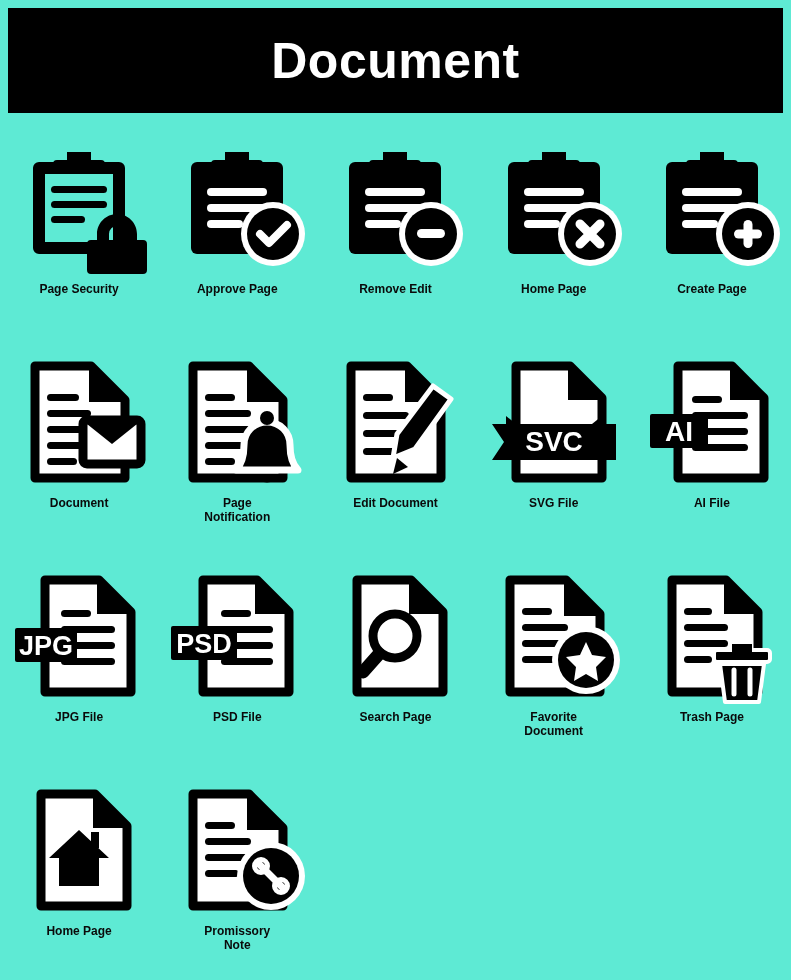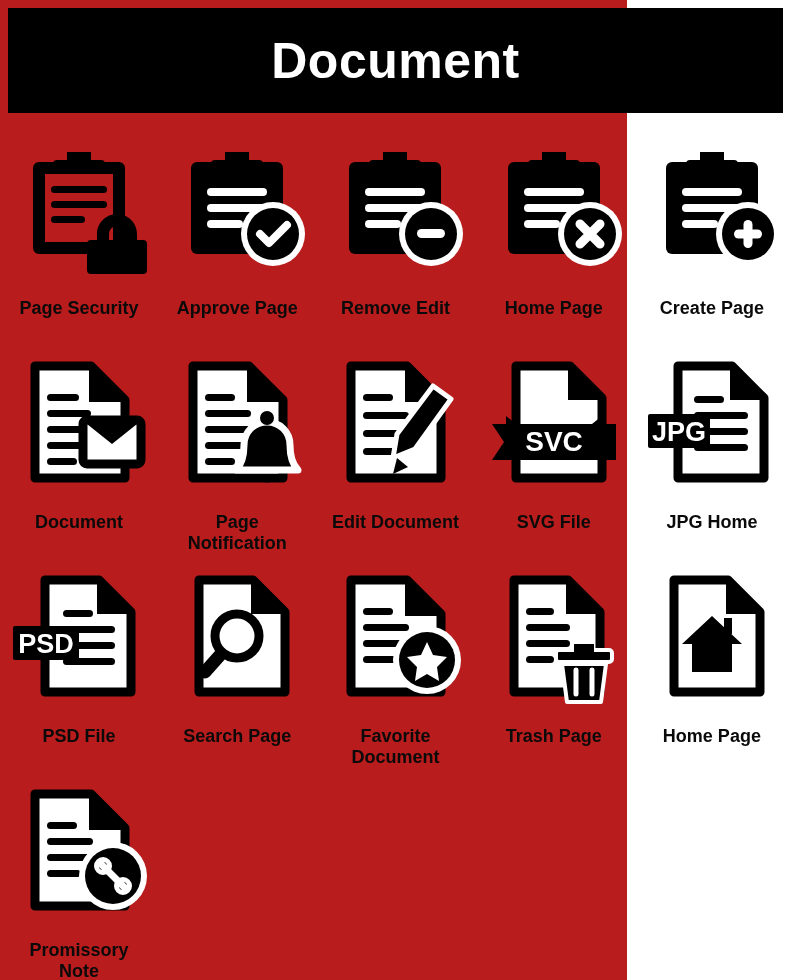--- a/index.html
+++ b/index.html
@@ -8,23 +8,23 @@
     background: #ffffff;
   }
   body {
     width: 791px;
     height: 980px;
     font-family: "Liberation Sans", sans-serif;
     overflow: hidden;
   }
   .sheet {
     position: relative;
-    width: 627px;
+    width: 791px;
     height: 980px;
-    background: #b91c1c;
+    background: #5eead4;
   }
   .title-bar {
     position: absolute;
     left: 8px;
     top: 8px;
     width: 775px;
     height: 105px;
     background: #000000;
     display: flex;
     align-items: center;
@@ -58,23 +58,23 @@
     height: 150px;
     width: 150px;
     display: flex;
     align-items: flex-end;
     justify-content: center;
   }
   .glyph svg {
     display: block;
   }
   .caption {
-    margin-top: 20px;
+    margin-top: 4px;
     text-align: center;
-    font-size: 18px;
+    font-size: 12px;
     font-weight: bold;
     color: #0a0a0a;
     line-height: 1.18;
     max-width: 150px;
     font-family: "Liberation Sans", sans-serif;
   }
 </style>
 </head>
 <body>
 
@@ -241,37 +241,54 @@
             <path d="M84 16v32h32z"></path>
             <path d="M8 72h124v36H8l12-18z"></path>
             <path d="M22 64l10 8-10 8zM118 64l-10 8 10 8z"></path>
             <text x="70" y="99" text-anchor="middle" font-family="Liberation Sans, sans-serif" font-size="28" font-weight="bold" fill="#fff">SVC</text>
           </g>
         </svg>
       </div>
       <div class="caption">SVG File</div>
     </div>
 
+    <div class="cell">
+      <div class="glyph">
+        <svg width="140" height="140" viewBox="0 0 140 140">
+          <g fill="#000">
+            <path d="M36 14h54l32 32v80H36z" fill="#fff" stroke="#000" stroke-width="9" stroke-linejoin="round"></path>
+            <path d="M88 16v32h32z"></path>
+            <rect x="50" y="44" width="30" height="7" rx="3.5"></rect>
+            <rect x="50" y="60" width="56" height="7" rx="3.5"></rect>
+            <rect x="50" y="76" width="56" height="7" rx="3.5"></rect>
+            <rect x="50" y="92" width="56" height="7" rx="3.5"></rect>
+            <rect x="8" y="62" width="58" height="34" rx="2"></rect>
+            <text x="37" y="89" text-anchor="middle" font-family="Liberation Sans, sans-serif" font-size="28" font-weight="bold" fill="#fff">AI</text>
+          </g>
+        </svg>
+      </div>
+      <div class="caption">AI File</div>
+    </div>
 
     <div class="cell">
       <div class="glyph">
         <svg width="140" height="140" viewBox="0 0 140 140">
           <g fill="#000">
             <path d="M36 14h54l32 32v80H36z" fill="#fff" stroke="#000" stroke-width="9" stroke-linejoin="round"></path>
             <path d="M88 16v32h32z"></path>
             <rect x="52" y="44" width="30" height="7" rx="3.5"></rect>
             <rect x="52" y="60" width="54" height="7" rx="3.5"></rect>
             <rect x="52" y="76" width="54" height="7" rx="3.5"></rect>
             <rect x="52" y="92" width="54" height="7" rx="3.5"></rect>
             <rect x="6" y="62" width="62" height="34" rx="2"></rect>
             <text x="37" y="89" text-anchor="middle" font-family="Liberation Sans, sans-serif" font-size="27" font-weight="bold" fill="#fff">JPG</text>
           </g>
         </svg>
       </div>
-      <div class="caption">JPG Home</div>
+      <div class="caption">JPG File</div>
     </div>
 
     <div class="cell">
       <div class="glyph">
         <svg width="140" height="140" viewBox="0 0 140 140">
           <g fill="#000">
             <path d="M36 14h54l32 32v80H36z" fill="#fff" stroke="#000" stroke-width="9" stroke-linejoin="round"></path>
             <path d="M88 16v32h32z"></path>
             <rect x="54" y="44" width="30" height="7" rx="3.5"></rect>
             <rect x="54" y="60" width="52" height="7" rx="3.5"></rect>

